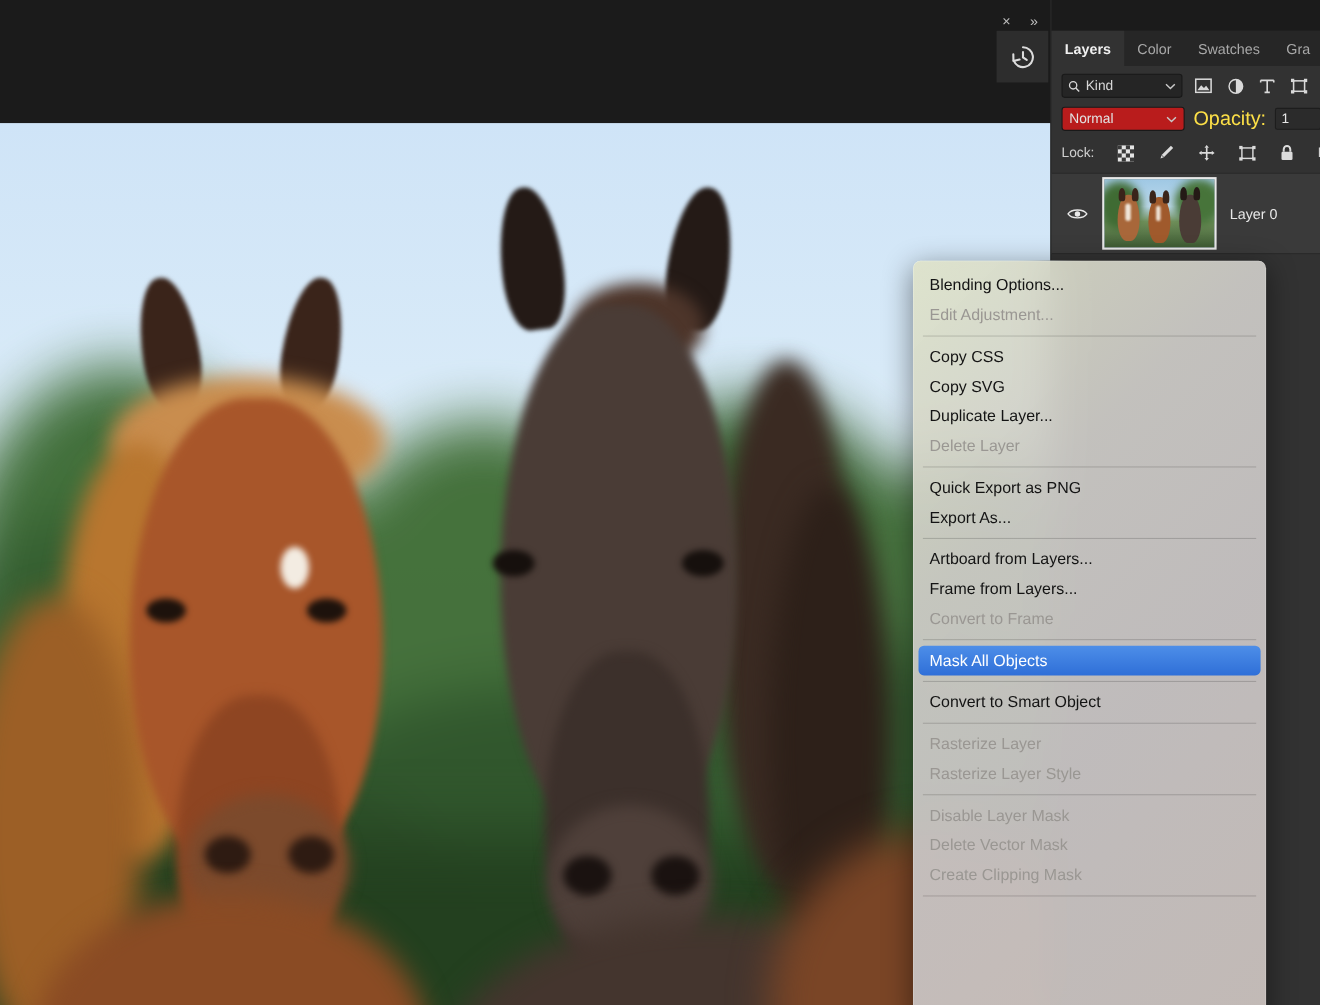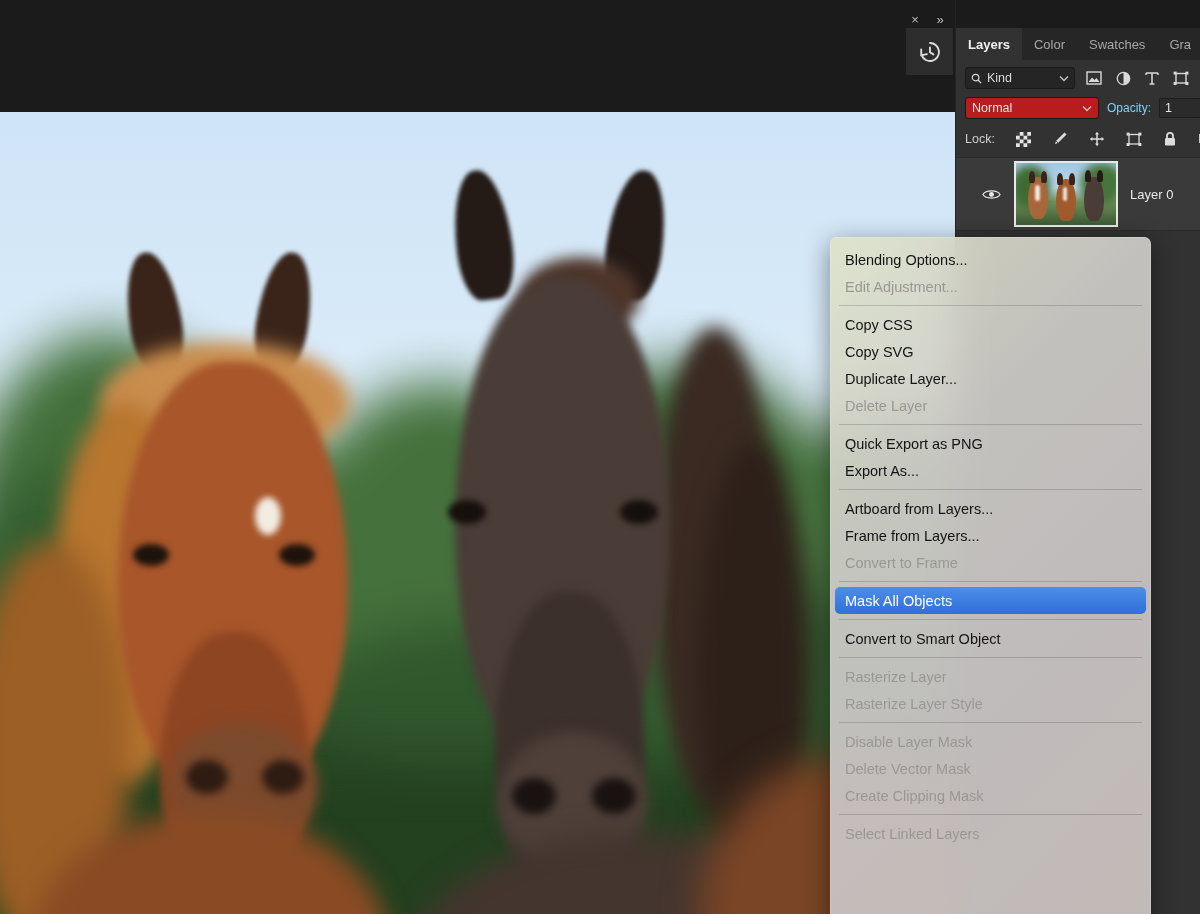--- a/index.html
+++ b/index.html
@@ -81,34 +81,34 @@
   .kind-select .chev { margin-left: auto; }
   .ficon { width: 20px; height: 20px; display: flex; align-items: center; justify-content: center; }
 
   .blend-row { display: flex; align-items: center; padding: 2px 0 4px 9px; gap: 8px; }
   .blend-select {
     width: 160px; height: 22px; background: #b91c1c; border: 1px solid #191919;
     border-radius: 3px; display: flex; align-items: center; padding: 0 6px;
     color: #e2e2e2; font-size: 12.5px;
   }
   .blend-select .chev { margin-left: auto; }
-  .opacity-lbl { font-size: 12px; color: #7dd3fc; white-space: nowrap; }
+  .opacity-lbl { font-size: 18px; color: #fde047; white-space: nowrap; }
   .num-field {
     width: 42px; height: 20px; background: #2b2b2b; border: 1px solid #1d1d1d;
     border-radius: 2px; color: #e6e6e6; font-size: 12.5px;
     display: flex; align-items: center; padding-left: 5px; flex: 0 0 auto;
   }
 
   .lock-row { display: flex; align-items: center; padding: 6px 0 8px 9px; gap: 21px; }
   .lock-lbl { font-size: 12.5px; color: #cfcfcf; }
 
   .layer-row {
     display: flex; align-items: center; height: 74px;
     border-top: 1px solid #2a2a2a; border-bottom: 1px solid #2a2a2a;
-    background: #3a3a3a; padding-left: 24px; gap: 14px;
+    background: #3a3a3a; padding-left: 12px; gap: 14px;
   }
   .eye-cell { width: 22px; display: flex; justify-content: center; }
   .thumb {
     width: 100px; height: 62px; position: relative; overflow: hidden;
     background: #8fb7cf; outline: 2px solid #e8e8e8;
   }
   .layer-name { font-size: 13px; color: #e8e8e8; }
 
   
   .ctx-menu {
@@ -399,16 +399,15 @@
       <div class="msep"></div>
       <div class="mi">Convert to Smart Object</div>
       <div class="msep"></div>
       <div class="mi disabled">Rasterize Layer</div>
       <div class="mi disabled">Rasterize Layer Style</div>
       <div class="msep"></div>
       <div class="mi disabled">Disable Layer Mask</div>
       <div class="mi disabled">Delete Vector Mask</div>
       <div class="mi disabled">Create Clipping Mask</div>
       <div class="msep"></div>
-      <div class="mi disabled">Select Linked Layers</div>
     </div>
 
 </div>
 
 </body></html>

